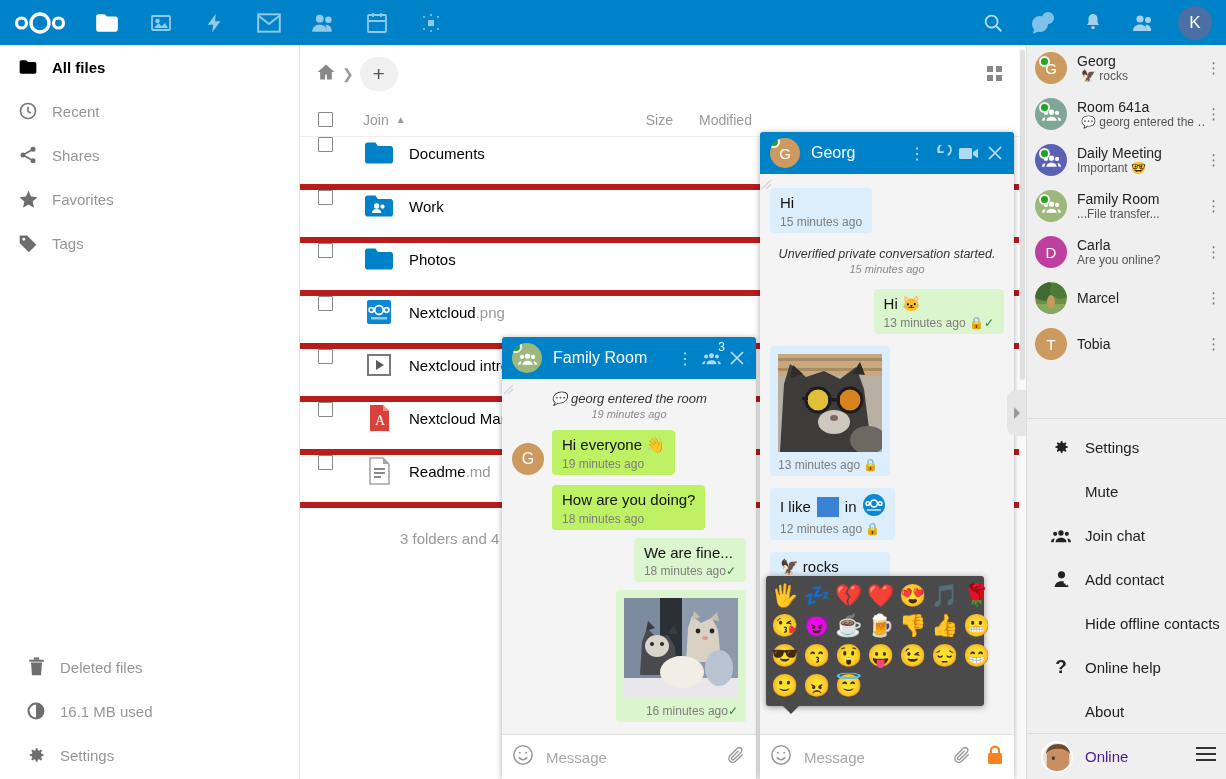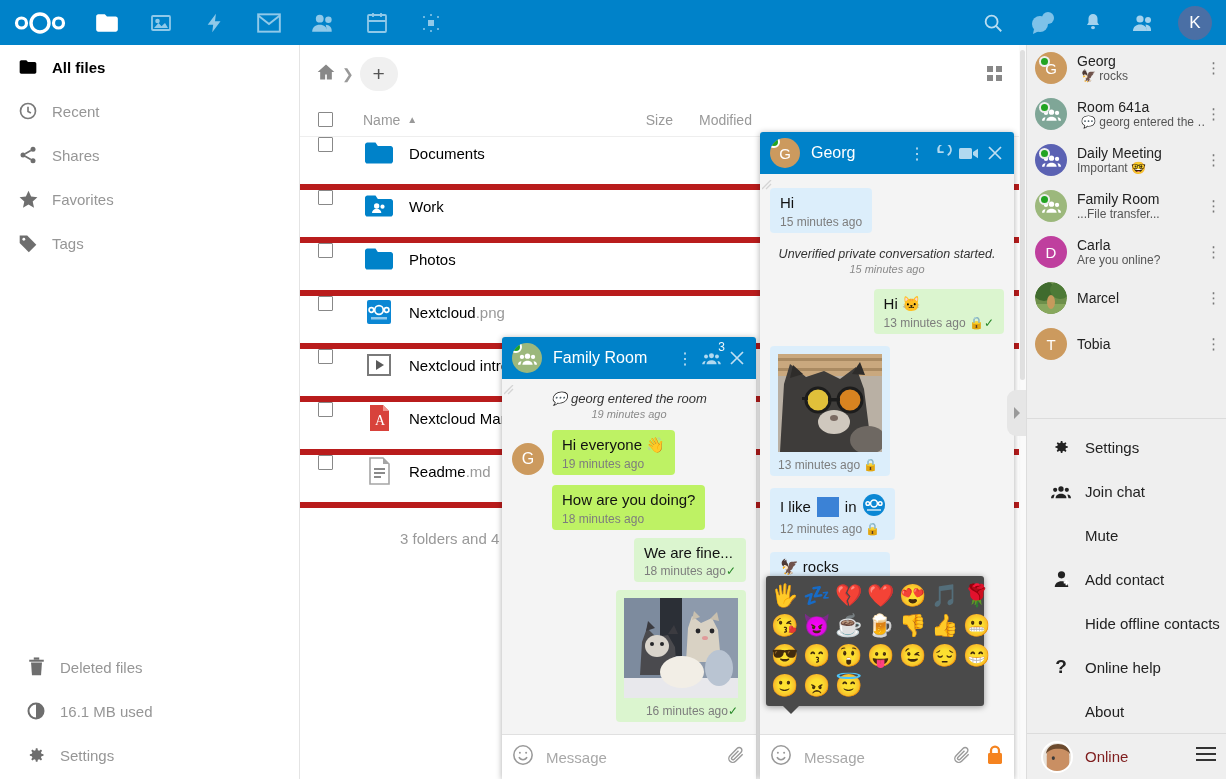--- a/index.html
+++ b/index.html
@@ -163,21 +163,21 @@
   .c-menu { color: #777; font-size: 15px; letter-spacing: 0; line-height: 6px; width: 14px; text-align: center; }
   .menu-list { border-top: 1px solid #dcdcdc; padding-top: 6px; }
   .menu-item { height: 44px; display: flex; align-items: center; padding-left: 18px; font-size: 15px; color: #222; }
   .m-ico { width: 32px; display: flex; align-items: center; justify-content: center; }
   .m-lbl { padding-left: 8px; }
   .status-bar {
     height: 46px; border-top: 1px solid #dcdcdc; display: flex; align-items: center;
     padding: 0 10px 0 14px; background: #efefef;
   }
   .st-av { width: 32px; height: 32px; border-radius: 50%; overflow: hidden; flex: none; border: 2px solid #fff; }
-  .st-lbl { padding-left: 12px; font-size: 15px; color: #7f1d1d; flex: 1; }
+  .st-lbl { padding-left: 12px; font-size: 15px; color: #4c1d95; flex: 1; }
 
   .collapse-tab {
     position: absolute; right: 200px; top: 390px; width: 19px; height: 46px;
     background: #e6e6e6; border-radius: 9px 0 0 9px; display: flex; align-items: center;
     justify-content: center; z-index: 30;
   }
   .sb-track { position: absolute; right: 200px; top: 45px; width: 7px; height: 734px; background: #fafafa; }
   .sb-thumb { position: absolute; right: 201px; top: 50px; width: 5px; height: 330px; background: #e0e0e0; border-radius: 3px; }
 </style>
 </head>
@@ -371,21 +371,21 @@
             <rect x="0" y="9" width="6" height="6"></rect>
             <rect x="9" y="9" width="6" height="6"></rect>
           </svg>
       </span>
     </div>
 
     <div class="filetable">
       <div class="fthead">
         <span class="cb"></span>
         <span class="col-name">
-          <span>Name</span>
+          <span>Join</span>
           <span style="margin-left:7px;color:#999;font-size:10px">▲</span>
         </span>
         <span class="col-size">Size</span>
         <span class="col-mod">Modified</span>
       </div>
 
       <div class="ftrow">
         <span class="cb"></span>
         <span class="col-name">
           <span class="ficon">
@@ -643,34 +643,34 @@
     <div class="menu-list">
       <div class="menu-item">
         <span class="m-ico">
             <svg width="18" height="18" viewBox="0 0 24 24" fill="#222">
               <path d="M12 8.4a3.6 3.6 0 100 7.2 3.6 3.6 0 000-7.2zm9 4.6v-2l-2.4-.4-.7-1.7 1.4-2-1.4-1.4-2 1.4-1.7-.7L13.8 4h-2l-.4 2.2-1.7.7-2-1.4L6.3 6.9l1.4 2-.7 1.7L4.6 11v2l2.4.4.7 1.7-1.4 2 1.4 1.4 2-1.4 1.7.7.4 2.2h2l.4-2.2 1.7-.7 2 1.4 1.4-1.4-1.4-2 .7-1.7z"></path>
             </svg>
           </span>
         <span class="m-lbl">Settings</span>
       </div>
       <div class="menu-item">
+        <span class="m-ico"></span>
+        <span class="m-lbl">Mute</span>
+      </div>
+      <div class="menu-item">
         <span class="m-ico">
             <svg width="20" height="15" viewBox="0 0 24 18" fill="#222">
               <circle cx="12" cy="6" r="3.2"></circle>
               <circle cx="5" cy="7" r="2.5"></circle>
               <circle cx="19" cy="7" r="2.5"></circle>
               <path d="M5.5 17c0-3.2 2.9-5.2 6.5-5.2s6.5 2 6.5 5.2z"></path>
               <path d="M0 17c0-2.5 1.6-4.1 4.4-4.3L3 17zM24 17c0-2.5-1.6-4.1-4.4-4.3L21 17z"></path>
             </svg>
           </span>
         <span class="m-lbl">Join chat</span>
-      </div>
-      <div class="menu-item">
-        <span class="m-ico"></span>
-        <span class="m-lbl">Mute</span>
       </div>
       <div class="menu-item">
         <span class="m-ico">
             <svg width="17" height="18" viewBox="0 0 18 20" fill="#222">
               <circle cx="9" cy="5.4" r="4"></circle>
               <path d="M1.5 19c0-4 3.3-6.5 7.5-6.5s7.5 2.5 7.5 6.5z"></path>
               <rect x="11.5" y="13" width="6" height="2" fill="#fff"></rect>
               <rect x="13.5" y="11" width="2" height="6" fill="#fff"></rect>
             </svg>
           </span>

